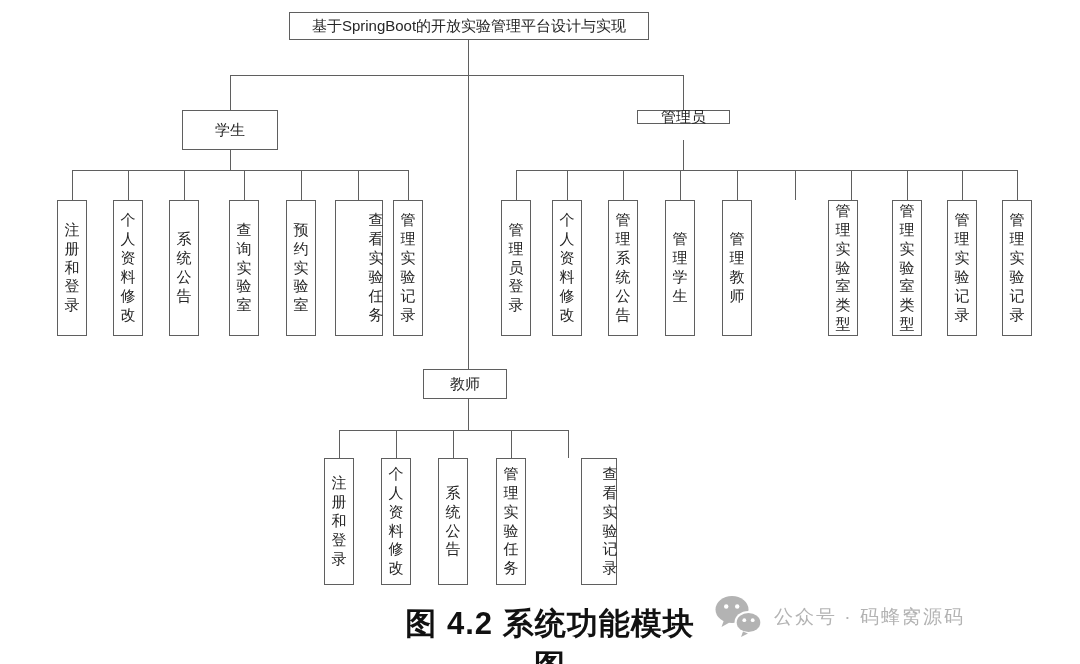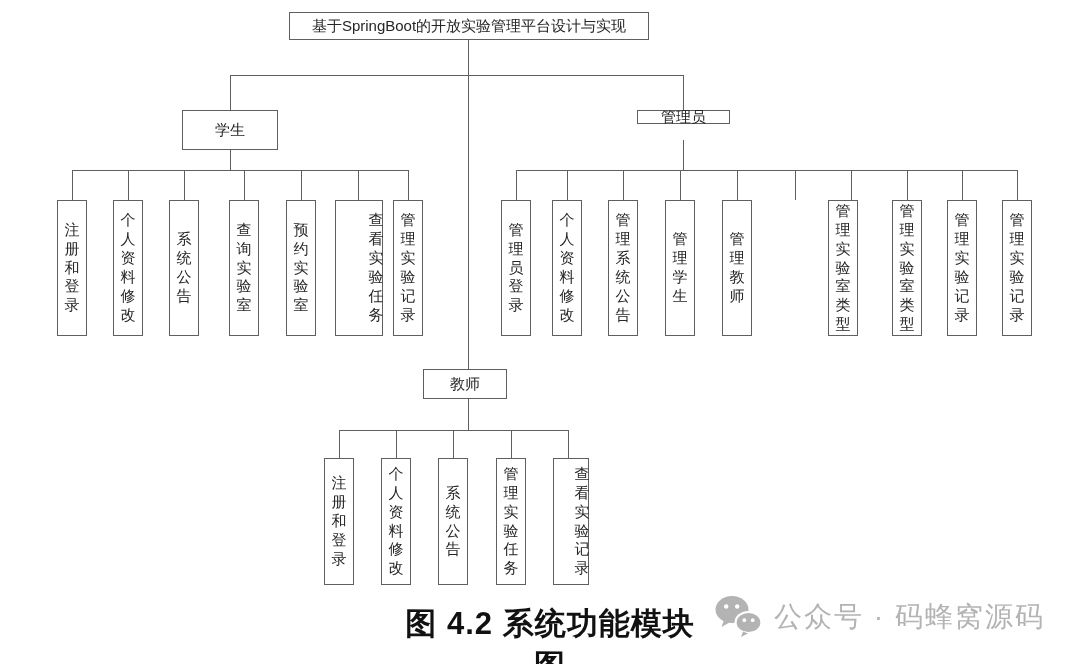--- a/index.html
+++ b/index.html
@@ -64,21 +64,21 @@
   .watermark {
     position: absolute;
     left: 714px;
     top: 594px;
     display: flex;
     align-items: center;
     gap: 10px;
     color: #b3b3b3;
   }
   .watermark .wm-text {
-    font-size: 28px;
+    font-size: 19px;
     font-weight: 500;
     letter-spacing: 2px;
     white-space: nowrap;
   }
 </style>
 </head>
 <body>
 
 <div class="stage">
 
@@ -124,21 +124,21 @@
   <div class="vleaf" style="left:722px;">管理教师</div>
   <div class="vleaf" style="left:780px;margin-left:48px;">管理实验室类型</div>
   <div class="vleaf" style="left:892px;">管理实验室类型</div>
   <div class="vleaf" style="left:947px;">管理实验记录</div>
   <div class="vleaf" style="left:1002px;">管理实验记录</div>
 
   <div class="vleaf row2" style="left:324px;">注册和登录</div>
   <div class="vleaf row2" style="left:381px;">个人资料修改</div>
   <div class="vleaf row2" style="left:438px;">系统公告</div>
   <div class="vleaf row2" style="left:496px;">管理实验任务</div>
-  <div class="vleaf row2" style="left:553px;padding-left:28px;">查看实验记录</div>
+  <div class="vleaf row2" style="left:581px;padding-left:28px;">查看实验记录</div>
 
   <div class="caption">图 4.2 系统功能模块图</div>
 
   <div class="watermark">
     <svg width="50" height="46" viewBox="0 0 50 46">
 
       <ellipse cx="18" cy="15.5" rx="16.5" ry="13.5" fill="#b3b3b3"></ellipse>
       <path d="M10 26 L7.5 33 L15.5 28.5 Z" fill="#b3b3b3"></path>
       <circle cx="12.2" cy="12.5" r="2.2" fill="#ffffff"></circle>
       <circle cx="23.2" cy="12.5" r="2.2" fill="#ffffff"></circle>

